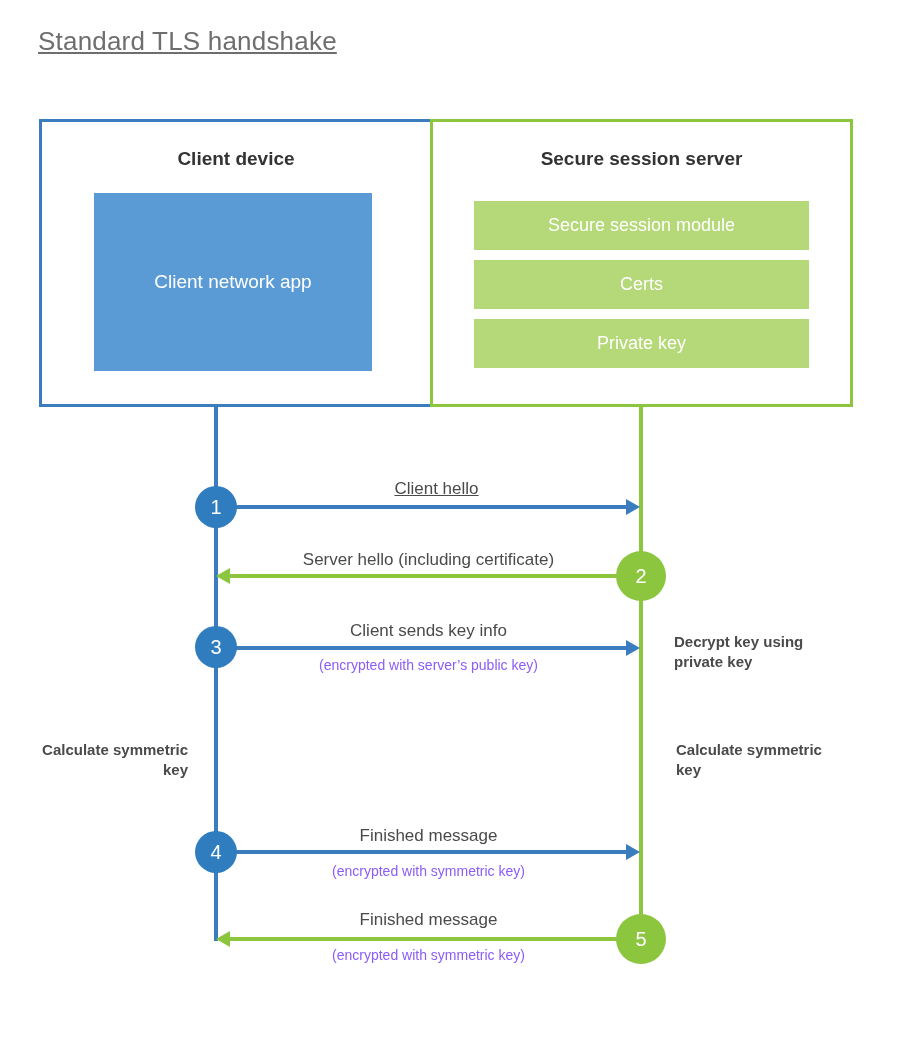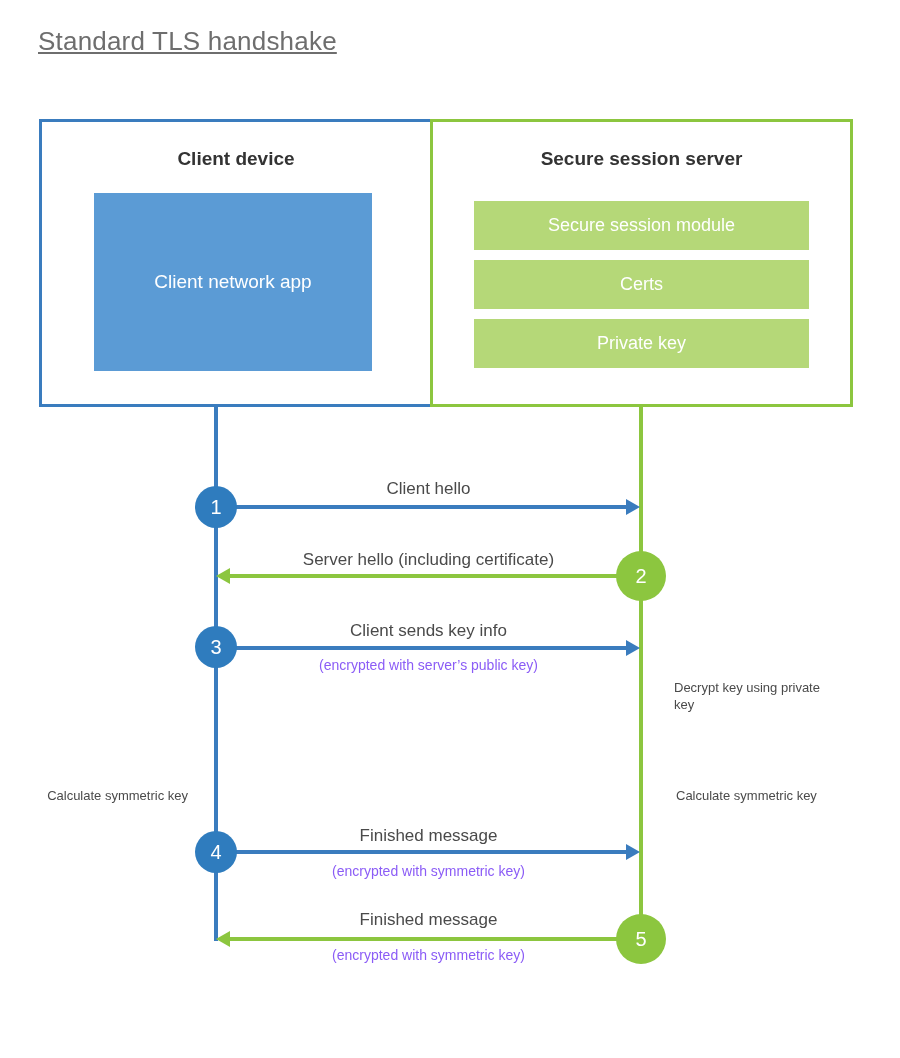--- a/index.html
+++ b/index.html
@@ -181,25 +181,24 @@
   .msg-sublabel {
     position: absolute;
     font-size: 14px;
     font-weight: 300;
     color: #8b5cf6;
     text-align: center;
     white-space: nowrap;
   }
   .side-note {
     position: absolute;
-    font-size: 13px;
-    font-weight: 400;
+    font-size: 15px;
+    font-weight: 700;
     color: #4a4a4a;
     line-height: 1.3;
-    margin-top: 48px;
   }
   .side-note.right-align { text-align: right; }
   .side-note.left-align { text-align: left; }
 </style>
 </head>
 <body>
 
 <div id="page-title">Standard TLS handshake</div>
 
 <div class="endpoint-box" id="client-device-box">
@@ -212,21 +211,21 @@
   <div id="server-modules">
     <div class="server-bar">Secure session module</div>
     <div class="server-bar">Certs</div>
     <div class="server-bar">Private key</div>
   </div>
 </div>
 
 <div class="lifeline" id="client-lifeline"></div>
 <div class="lifeline" id="server-lifeline"></div>
 
-<div class="msg-label" style="left:216px; top:479px; width:425px;">Client hello</div>
+<div class="msg-label" style="left:224px; top:479px; width:425px;text-decoration:underline;">Client hello</div>
 <div class="msg-arrow blue" style="left:216px; top:505px; width:411px;">
     <span class="head"></span>
   </div>
 <div class="step-circle blue" style="left:195px; top:486px;">1</div>
 
 <div class="msg-label" style="left:216px; top:550px; width:425px;">Server hello (including certificate)</div>
 <div class="msg-arrow green" style="left:229px; top:574px; width:412px;">
     <span class="head"></span>
   </div>
 <div class="step-circle green" style="left:616px; top:551px;">2</div>

